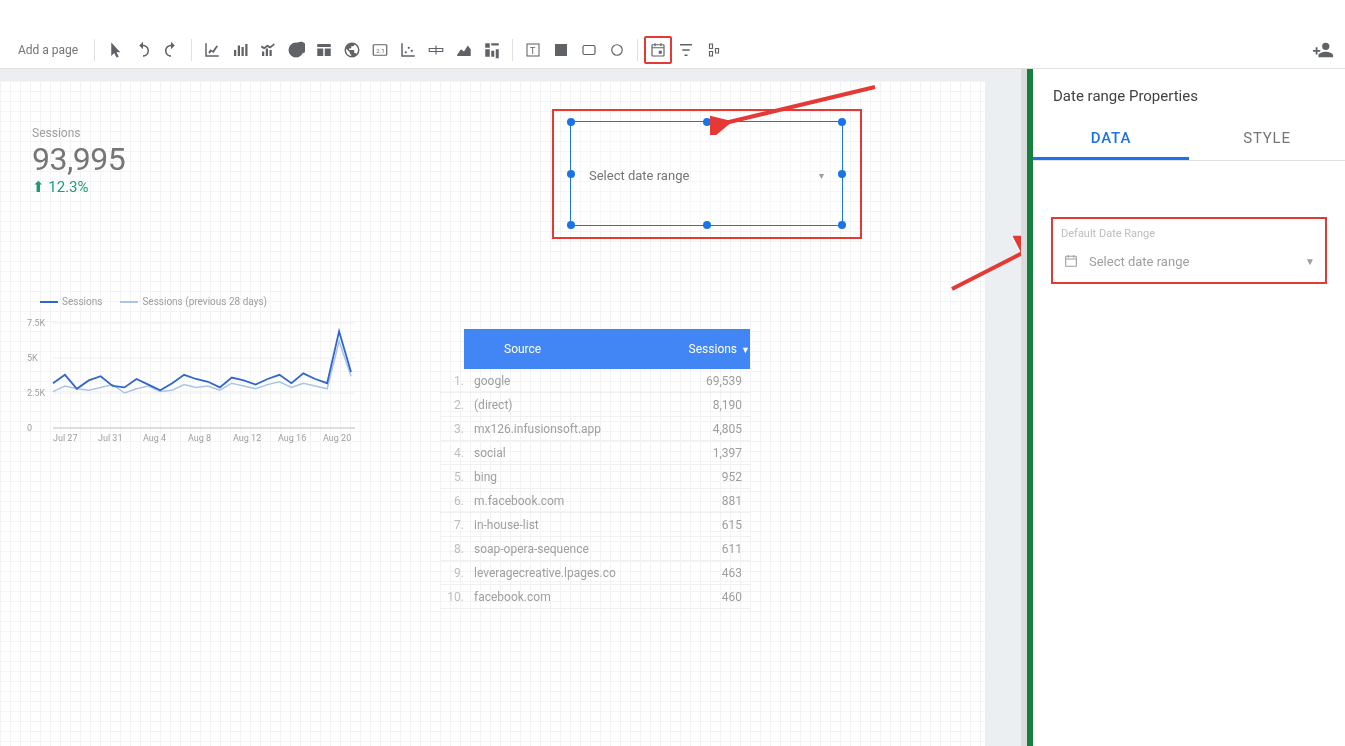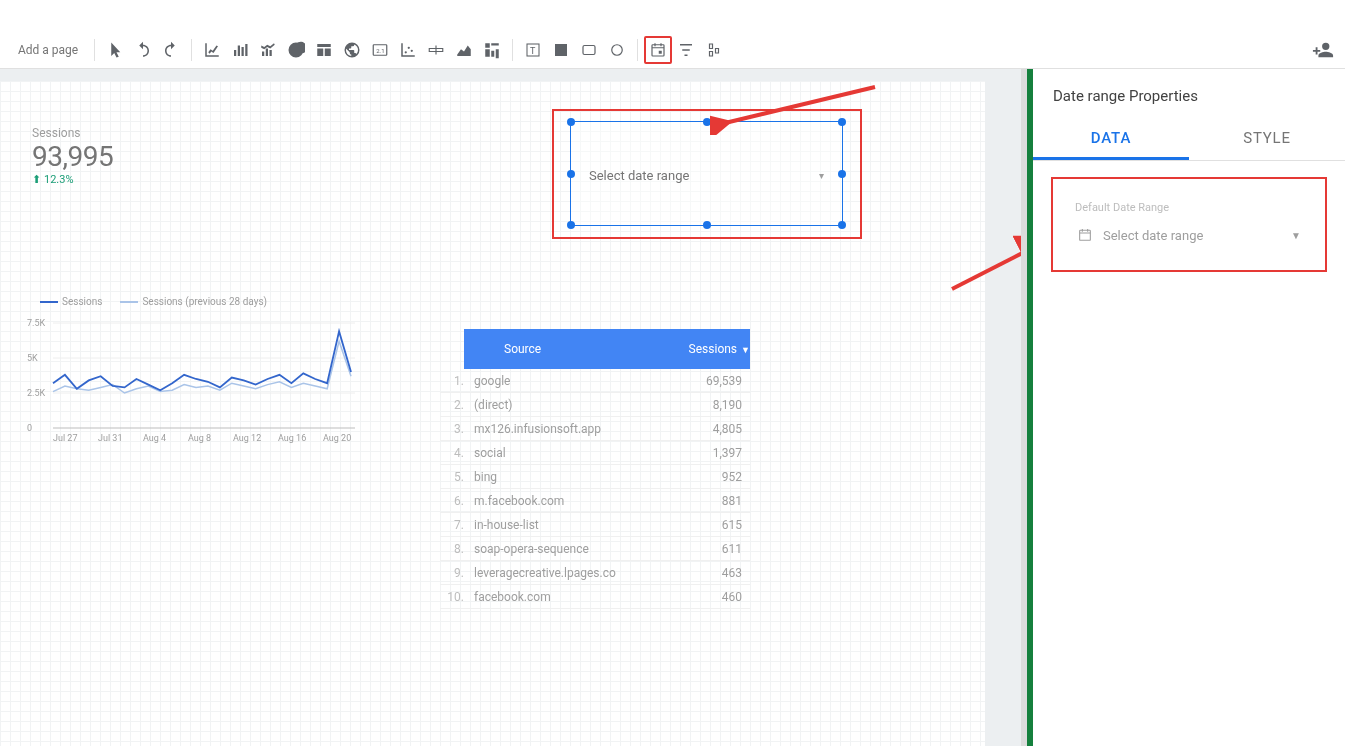--- a/index.html
+++ b/index.html
@@ -16,22 +16,22 @@
 
 .main-area { display: flex; height: calc(100% - 37px); }
 .canvas-wrap { flex: 1; background: #eceff1; padding: 12px 12px 0 0; position: relative; overflow: hidden; }
 .canvas { background: #fff; width: 985px; height: 700px; margin-left: 0; position: relative;
   background-image: linear-gradient(#f1f3f4 1px, transparent 1px), linear-gradient(90deg, #f1f3f4 1px, transparent 1px);
   background-size: 10px 10px; }
 
 
 .scorecard { position: absolute; left: 32px; top: 45px; }
 .scorecard .label { color: #9e9e9e; font-size: 12px; }
-.scorecard .value { font-size: 28px; color: #757575; font-weight: 400; letter-spacing: -0.5px; }
-.scorecard .delta { font-size: 11px; color: #1b9e77; }
+.scorecard .value { font-size: 32px; color: #757575; font-weight: 400; letter-spacing: -0.5px; }
+.scorecard .delta { font-size: 15px; color: #1b9e77; }
 
 
 .date-range-box-wrap { position: absolute; left: 552px; top: 28px; width: 310px; height: 130px; border: 2px solid #e53935; }
 .date-range-selected { position: absolute; left: 570px; top: 40px; width: 273px; height: 105px; border: 1px solid #1a73e8; background: rgba(255,255,255,0.4); }
 .date-range-selected .handle { width: 8px; height: 8px; background: #1a73e8; border-radius: 50%; position: absolute; }
 .handle.tl { top: -4px; left: -4px; } .handle.tm { top: -4px; left: 50%; margin-left: -4px; } .handle.tr { top: -4px; right: -4px; }
 .handle.ml { top: 50%; margin-top: -4px; left: -4px; } .handle.mr { top: 50%; margin-top: -4px; right: -4px; }
 .handle.bl { bottom: -4px; left: -4px; } .handle.bm { bottom: -4px; left: 50%; margin-left: -4px; } .handle.br { bottom: -4px; right: -4px; }
 .date-range-inner { position: absolute; left: 8px; top: 38px; right: 8px; height: 30px; display: flex; align-items: center; padding: 0 10px; color: #757575; font-size: 13px; }
 .date-range-inner .caret { margin-left: auto; color: #9e9e9e; font-size: 10px; }
@@ -66,21 +66,21 @@
 .data-table .pager .pg-btn.active { color: #616161; }
 
 
 .side-panel { width: 318px; border-left: 6px solid #15803d; background: #fff; height: 100%; display: flex; flex-direction: column; }
 .resize-bar { width: 6px; background: #dcdcdc; cursor: col-resize; }
 .side-panel .panel-title { padding: 18px 20px 14px; font-size: 15px; color: #424242; }
 .side-panel .tabs { display: flex; border-bottom: 1px solid #e0e0e0; }
 .side-panel .tab { flex: 1; text-align: center; font-size: 15px; letter-spacing: 0.8px; padding: 10px 0; color: #757575; cursor: pointer; }
 .side-panel .tab.active { color: #1a73e8; border-bottom: 3px solid #1a73e8; font-weight: 500; }
 .side-panel .section { padding: 16px 18px; }
-.side-panel .field-box { border: 2px solid #e53935; padding: 22px; }
+.side-panel .field-box { border: 2px solid #e53935; padding: 8px; margin-top: 40px; }
 .side-panel .field-label { font-size: 11px; color: #bdbdbd; margin-bottom: 8px; }
 .side-panel .selector { display: flex; align-items: center; gap: 10px; color: #9e9e9e; padding: 5px 2px; cursor: pointer; }
 .side-panel .selector .cal-ic { width: 16px; height: 16px; fill: #9e9e9e; }
 .side-panel .selector .caret { margin-left: auto; font-size: 10px; color: #9e9e9e; }
 
 
 .arrow-svg { position: absolute; pointer-events: none; }
 </style>
 </head>
 <body>

